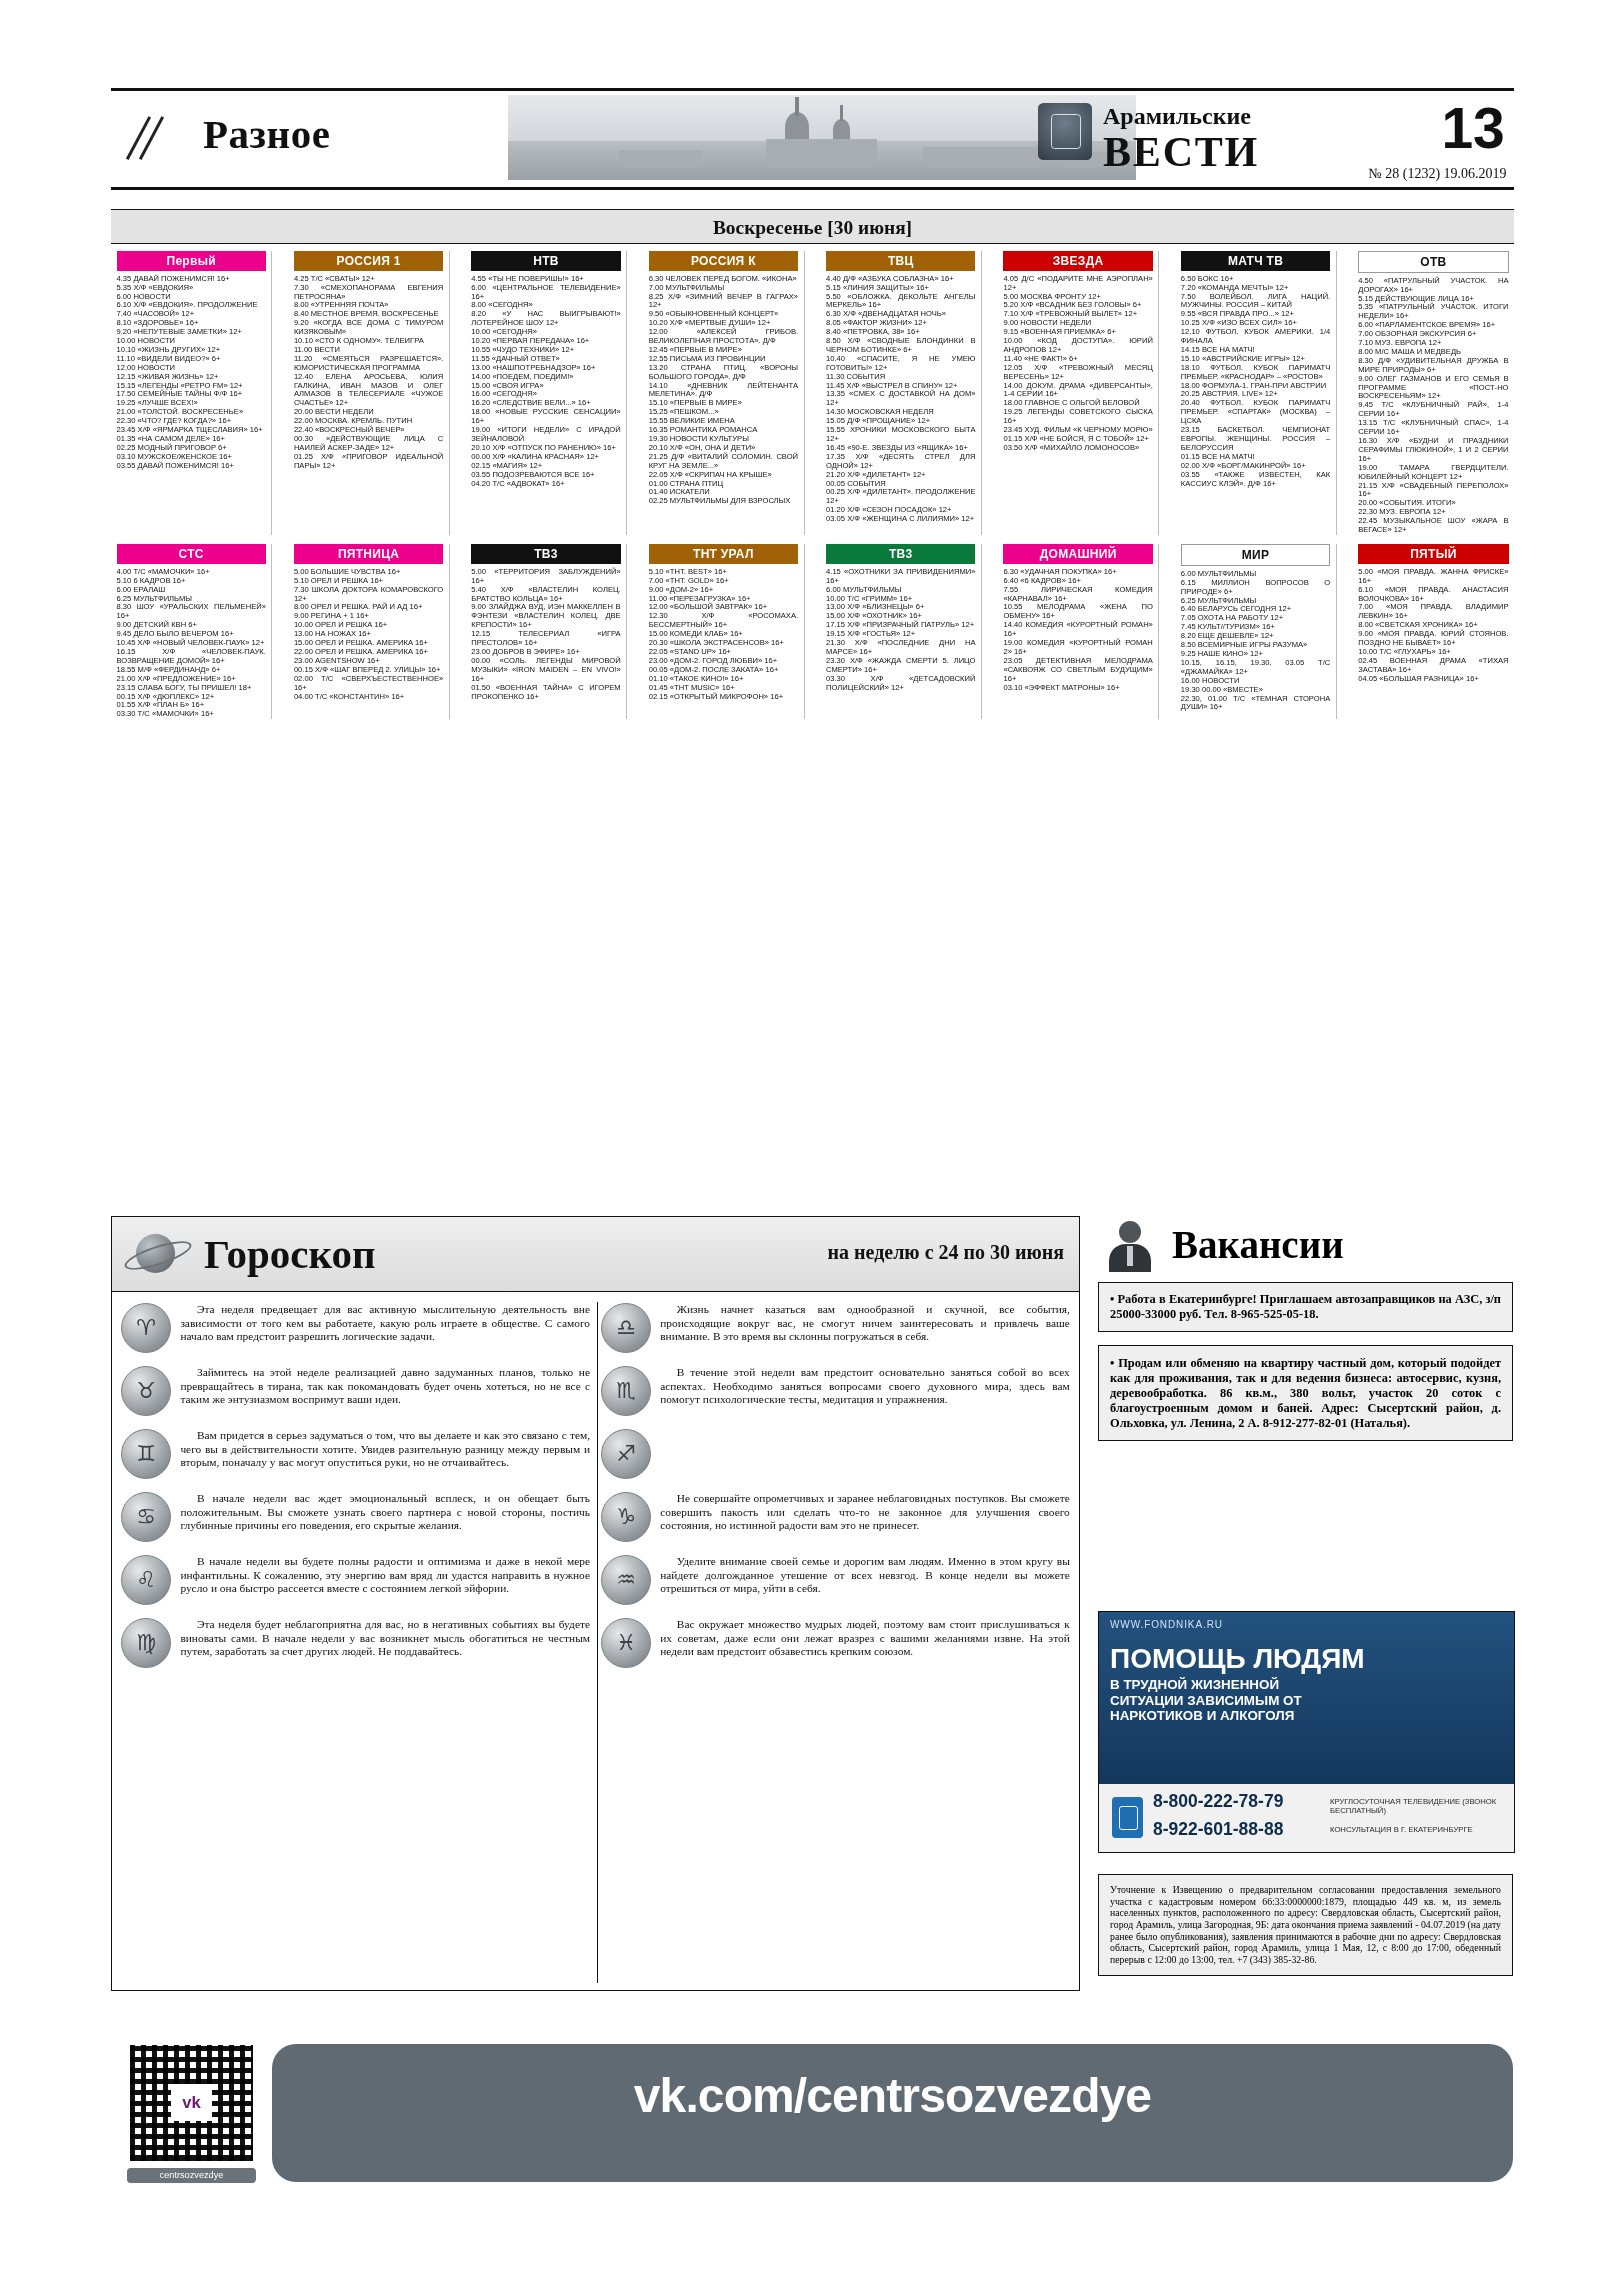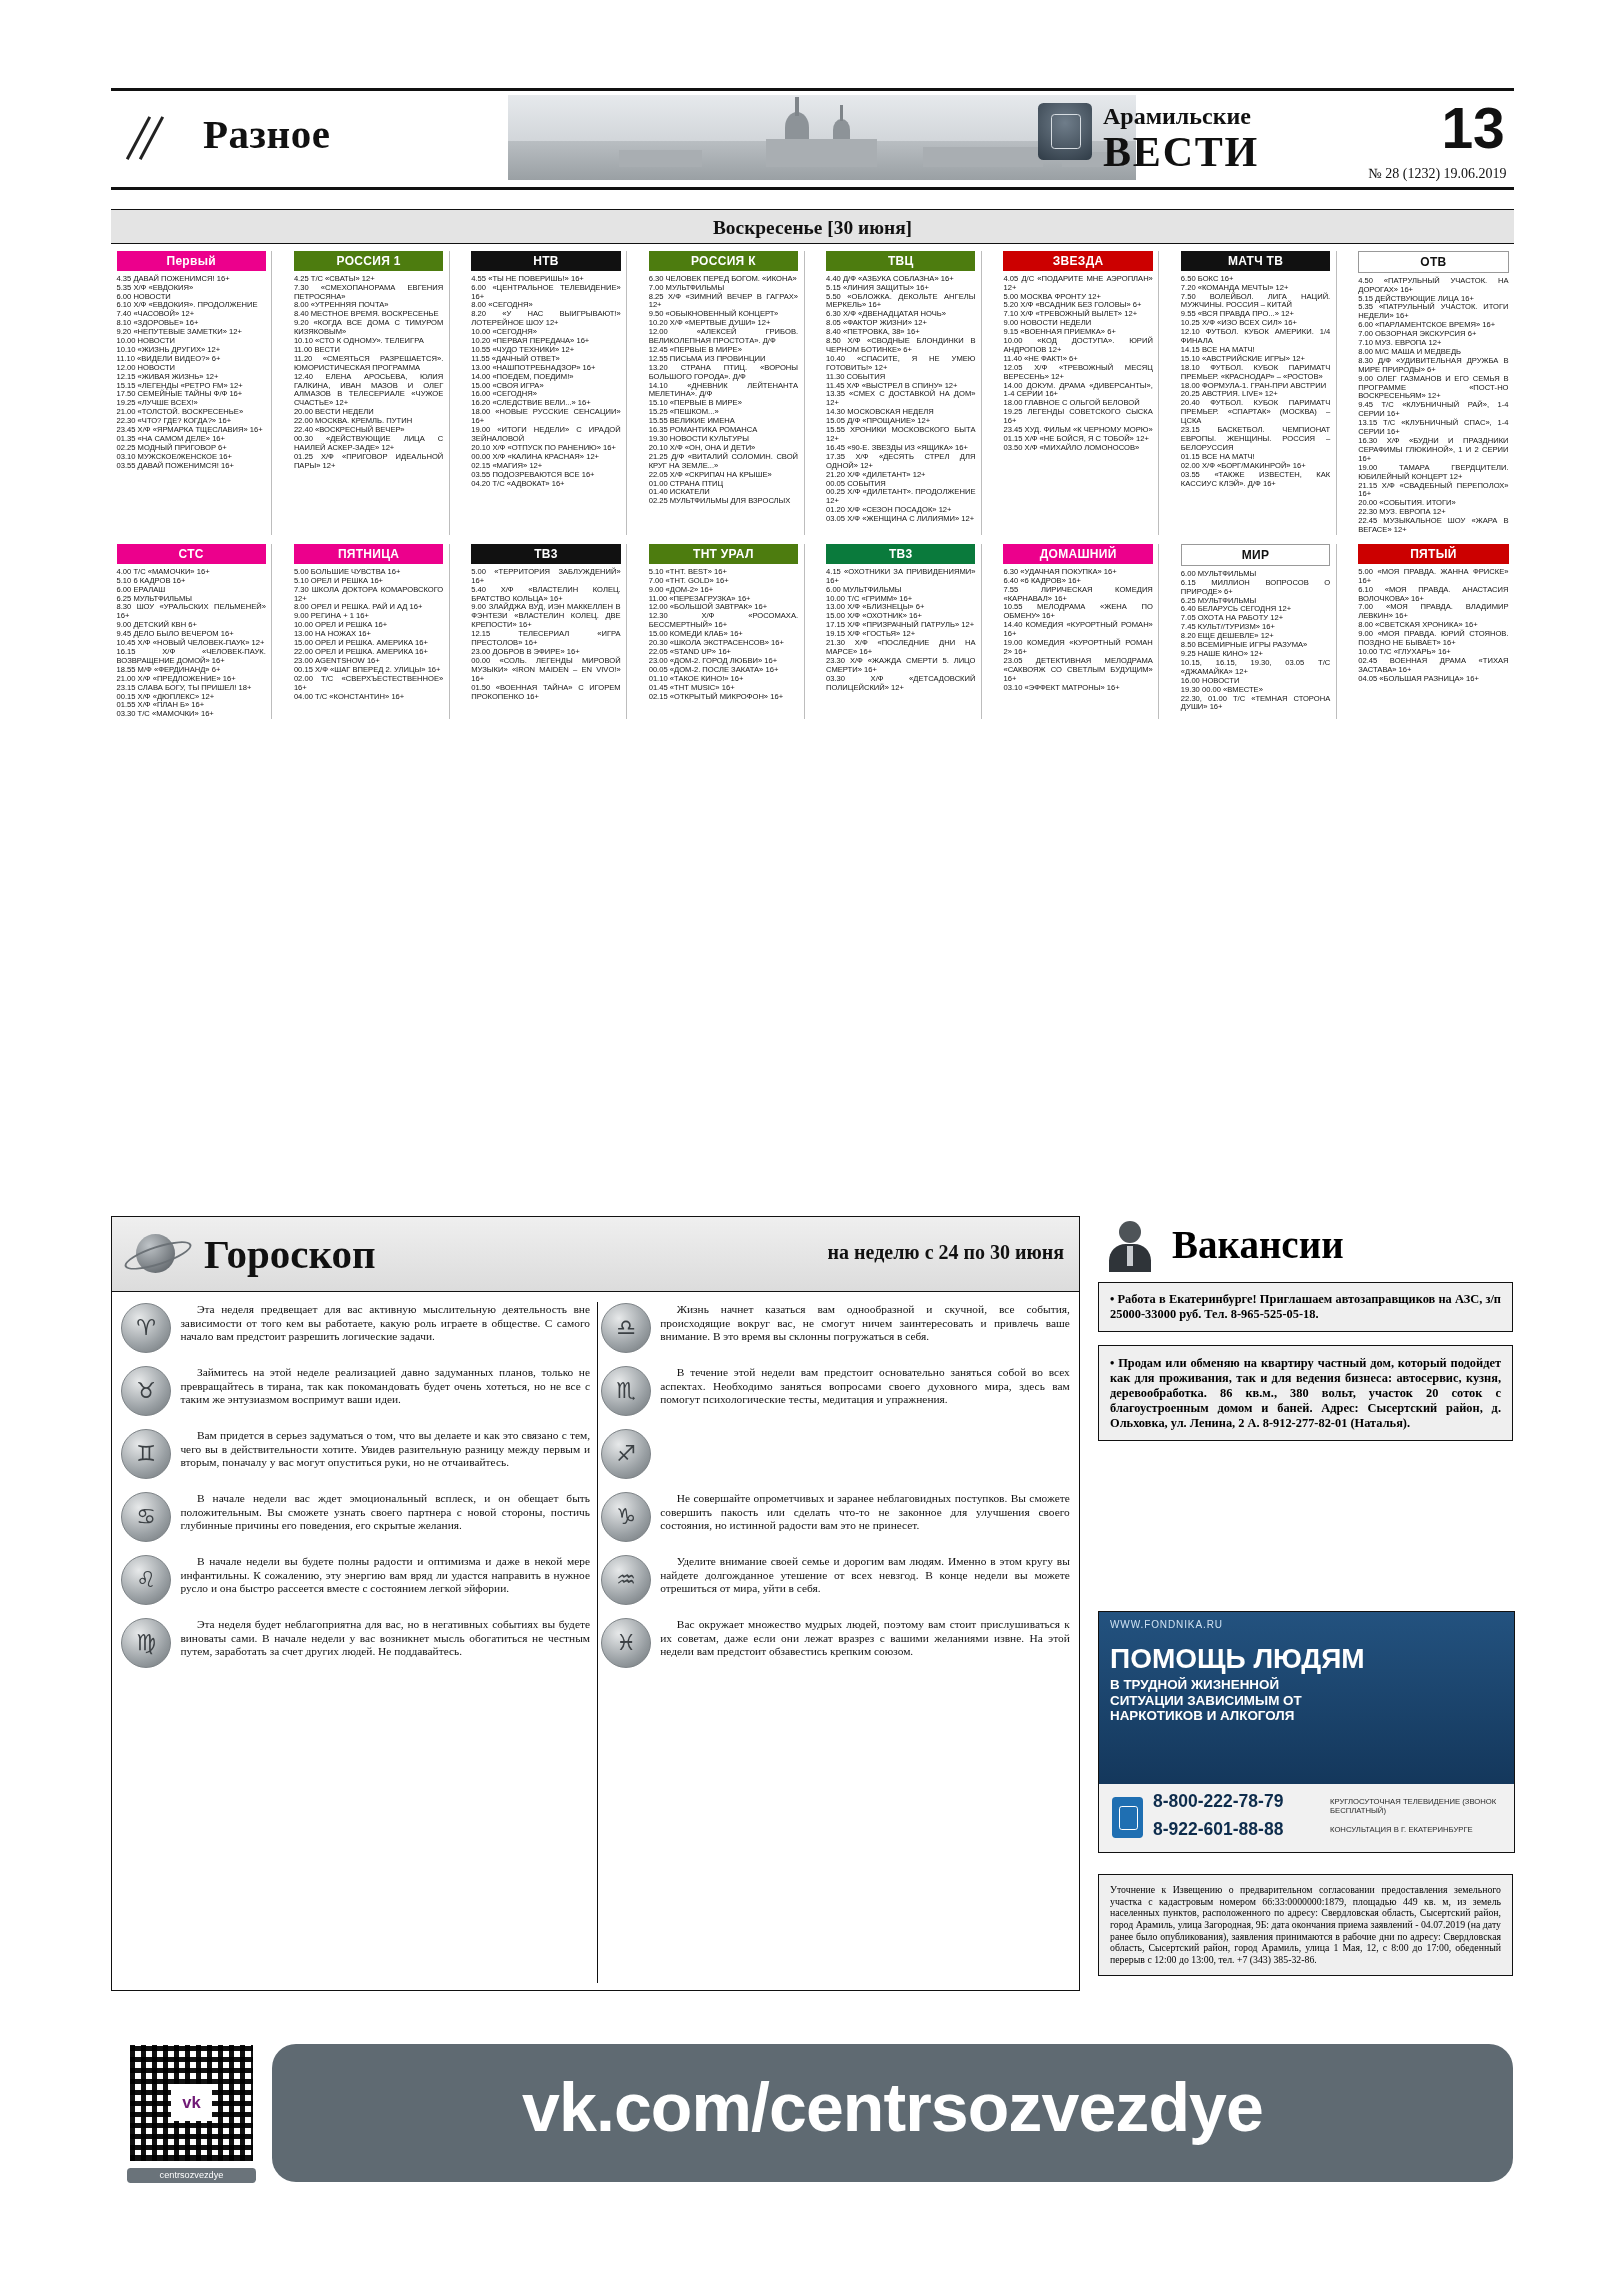--- a/index.html
+++ b/index.html
@@ -36,21 +36,21 @@
   .daybar{position:absolute;left:111px;top:209px;width:1403px;height:33px;background:#e4e4e4;border-top:1.8px solid #111;border-bottom:1.8px solid #111;}
   .daybar .t{position:absolute;width:100%;text-align:center;top:6.5px;font-size:19.4px;font-weight:bold;color:#111;font-family:"Liberation Serif",serif;}
   
   .tv{position:absolute;left:111px;top:251px;width:1403px;}
   .tvrow{display:flex;gap:16px;}
   .tvcol{width:175px;box-sizing:border-box;padding:0 5.5px 0 5.5px;border-right:0.9px solid #bdbdbd;}
   .tvcol:last-child{border-right:none;}
   .chan{height:20px;margin-bottom:3.7px;position:relative;display:flex;align-items:center;justify-content:center;}
   .chan .lbl{font-family:"Liberation Sans",sans-serif;font-weight:bold;font-size:12px;color:#fff;letter-spacing:0.3px;}
   .chan.pink{background:#ec008c;}
-  .chan.blue{background:#4d7c0f;}
+  .chan.blue{background:#a16207;}
   .chan.red{background:#cc0000;}
   .chan.dark{background:#111;}
   .chan.green{background:#0a7a3c;}
   .chan.white{background:#fff;border:0.9px solid #999;}
   .chan.white .lbl{color:#111;}
   .progs{font-family:"Liberation Sans",sans-serif;font-size:7.6px;line-height:8.9px;color:#111;text-align:justify;}
   .tv-block2{margin-top:9.2px;}
   
   .horo{position:absolute;left:111px;top:1216px;width:969px;height:775px;border:1.8px solid #111;box-sizing:border-box;background:#fff;}
   .horo-head{position:relative;height:74px;background:linear-gradient(#efefef,#dcdcdc);border-bottom:1.8px solid #111;}
@@ -93,21 +93,21 @@
   .nika .ph1{top:7.4px;}
   .nika .ph2{top:35px;}
   .nika .phnote{position:absolute;left:231px;font-size:7.7px;color:#2a2a2a;font-family:"Liberation Sans",sans-serif;line-height:9.2px;}
   .nika .icon{position:absolute;left:13px;top:13px;width:31px;height:41px;background:#1f6fb2;border-radius:3.7px;}
   .nika .icon:after{content:"";position:absolute;left:7.4px;top:9.2px;width:16.6px;height:22px;border:1.8px solid #fff;border-radius:2.8px;}
   
   .notice{position:absolute;left:1098px;top:1874px;width:415px;border:0.9px solid #111;background:#efefef;padding:9.2px 11px;
      font-family:"Liberation Serif",serif;font-size:9.8px;line-height:11.6px;text-align:justify;box-sizing:border-box;}
   
   .vk{position:absolute;left:272px;top:2044px;width:1241px;height:138px;background:#5f6a72;border-radius:24px;}
-  .vk .txt{position:absolute;left:0;right:0;top:24px;text-align:center;font-size:68px;font-weight:bold;color:#fff;font-family:"Liberation Sans",sans-serif;letter-spacing:-0.9px;}
+  .vk .txt{position:absolute;left:0;right:0;top:24px;text-align:center;font-size:48px;font-weight:bold;color:#fff;font-family:"Liberation Sans",sans-serif;letter-spacing:-0.9px;}
   .qr{position:absolute;left:127px;top:2042px;width:129px;height:146px;}
   .qr .code{width:129px;height:122px;background:
       repeating-linear-gradient(90deg,#111 0 5.5px,#fff 5.5px 11px),
       repeating-linear-gradient(0deg,#111 0 5.5px,#fff 5.5px 11px);
       background-blend-mode:multiply;border:3.7px solid #fff;box-sizing:border-box;}
   .qr .cap{margin-top:3.7px;background:#6a737a;border-radius:3.7px;text-align:center;color:#fff;font-size:9.2px;padding:2.8px 0;font-family:"Liberation Sans",sans-serif;}
   .qr .vkmark{position:absolute;left:44px;top:42px;width:41px;height:37px;background:#fff;display:flex;align-items:center;justify-content:center;}
   .qr .vkmark b{font-size:16.6px;color:#701a75;font-family:"Liberation Sans",sans-serif;}
 </style>
 </head>

